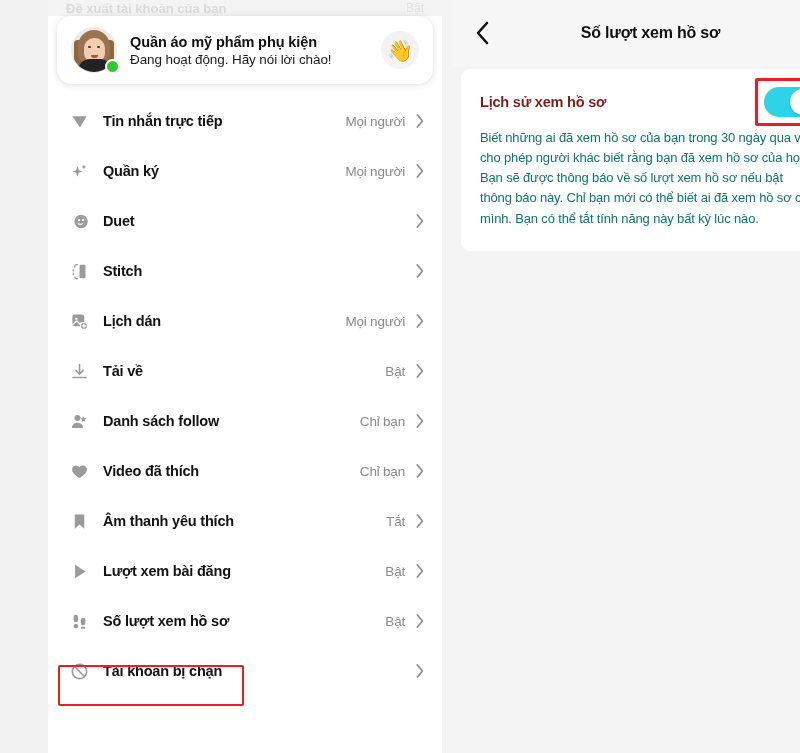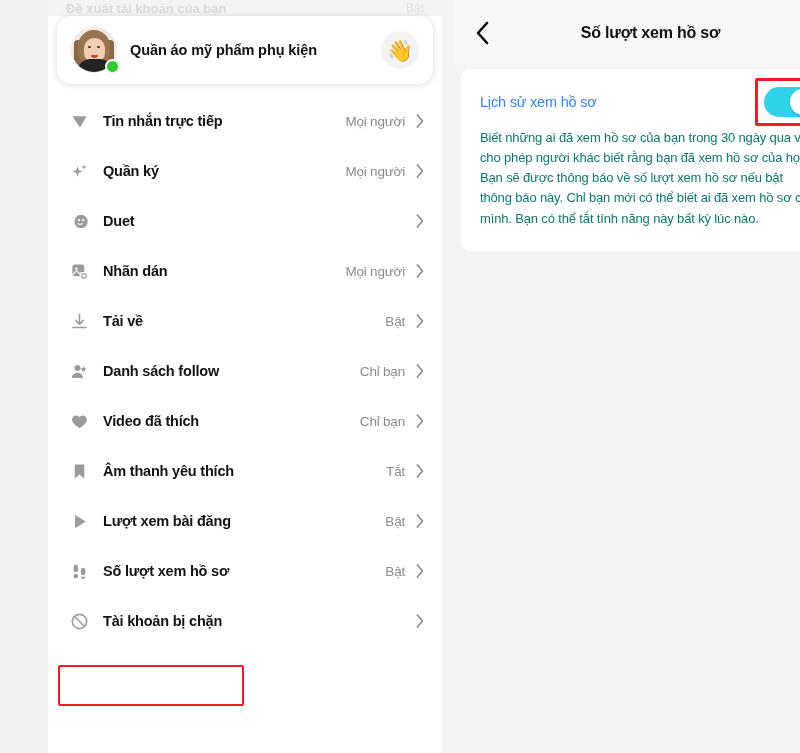--- a/index.html
+++ b/index.html
@@ -168,21 +168,21 @@
     margin: 3px 11px 0 8px;
     background: #ffffff;
     border-radius: 9px;
     padding: 18px 19px 22px 19px;
   }
   .setting-head {
     display: flex; align-items: center; gap: 10px;
     margin-bottom: 11px;
   }
   .setting-title {
-    font-size: 14.5px; font-weight: normal; color: #3b82f6; letter-spacing: -.2px;
+    font-size: 14.5px; font-weight: bold; color: #7f1d1d; letter-spacing: -.2px;
   }
   .toggle-wrap { margin-left: auto; position: relative; }
   .toggle {
     width: 54px; height: 30px; border-radius: 15px;
     background: #2ed3e8;
     position: relative;
     display: block;
   }
   .toggle .knob {
     position: absolute; right: 2px; top: 2px;
@@ -224,20 +224,21 @@
           <div class="av-face"></div>
           <div class="av-eye l"></div>
             <div class="av-eye r"></div>
           <div class="av-mouth"></div>
           <div class="av-body"></div>
         </div>
         <div class="online-dot" style="background: rgb(47, 204, 48);"></div>
       </div>
       <div class="profile-text">
         <div class="profile-name">Quần áo mỹ phẩm phụ kiện</div>
+        <div class="profile-status">Đang hoạt động. Hãy nói lời chào!</div>
       </div>
       <div class="wave-btn">👋</div>
     </div>
 
     <div class="settings-list">
         <div class="list-row">
           <span class="row-icon">
             <svg width="19" height="19" viewBox="0 0 24 24">
               <path d="M3 5.5 L21 5.5 L12.6 19.5 Z" fill="currentColor"></path>
             </svg>
@@ -279,28 +280,43 @@
           <span class="row-value"></span>
           <span class="row-chev">
             <svg width="8" height="14" viewBox="0 0 8 14" fill="none">
               <path d="M1.4 1 L6.4 7 L1.4 13" stroke="currentColor" stroke-width="1.7" stroke-linecap="round" stroke-linejoin="round"></path>
             </svg>
           </span>
         </div>
         <div class="list-row">
           <span class="row-icon">
             <svg width="19" height="19" viewBox="0 0 24 24">
+              <rect x="12" y="3.4" width="7.6" height="17.2" rx="1.6" fill="currentColor"></rect>
+              <path d="M9.4 3.4h-1.6a1.6 1.6 0 00-1.6 1.6v1.4M4.2 9.6v1.8M4.2 14.2v1.8M6.2 19.2v.2a1.6 1.6 0 001.6 1.6h1.6" stroke="currentColor" stroke-width="1.7" fill="none" stroke-linecap="round"></path>
+            </svg>
+          </span>
+          <span class="row-label">Stitch</span>
+          <span class="row-value"></span>
+          <span class="row-chev">
+            <svg width="8" height="14" viewBox="0 0 8 14" fill="none">
+              <path d="M1.4 1 L6.4 7 L1.4 13" stroke="currentColor" stroke-width="1.7" stroke-linecap="round" stroke-linejoin="round"></path>
+            </svg>
+          </span>
+        </div>
+        <div class="list-row">
+          <span class="row-icon">
+            <svg width="19" height="19" viewBox="0 0 24 24">
               <rect x="3" y="3" width="15" height="15" rx="3" fill="currentColor"></rect>
               <circle cx="8" cy="8.4" r="1.5" fill="#fff"></circle>
               <path d="M3.6 15.6 L8.4 11.2 L12.4 15.2 L14.6 13.4 L18 16.2" stroke="#fff" stroke-width="1.6" fill="none" stroke-linecap="round" stroke-linejoin="round"></path>
               <circle cx="17.6" cy="17.6" r="4.4" fill="currentColor" stroke="#fff" stroke-width="1.4"></circle>
               <path d="M17.6 15.4v4.4M15.4 17.6h4.4" stroke="#fff" stroke-width="1.5" stroke-linecap="round"></path>
             </svg>
           </span>
-          <span class="row-label">Nhãn dán</span>
+          <span class="row-label">Lịch dán</span>
           <span class="row-value">Mọi người</span>
           <span class="row-chev">
             <svg width="8" height="14" viewBox="0 0 8 14" fill="none">
               <path d="M1.4 1 L6.4 7 L1.4 13" stroke="currentColor" stroke-width="1.7" stroke-linecap="round" stroke-linejoin="round"></path>
             </svg>
           </span>
         </div>
         <div class="list-row">
           <span class="row-icon">
             <svg width="19" height="19" viewBox="0 0 24 24">

